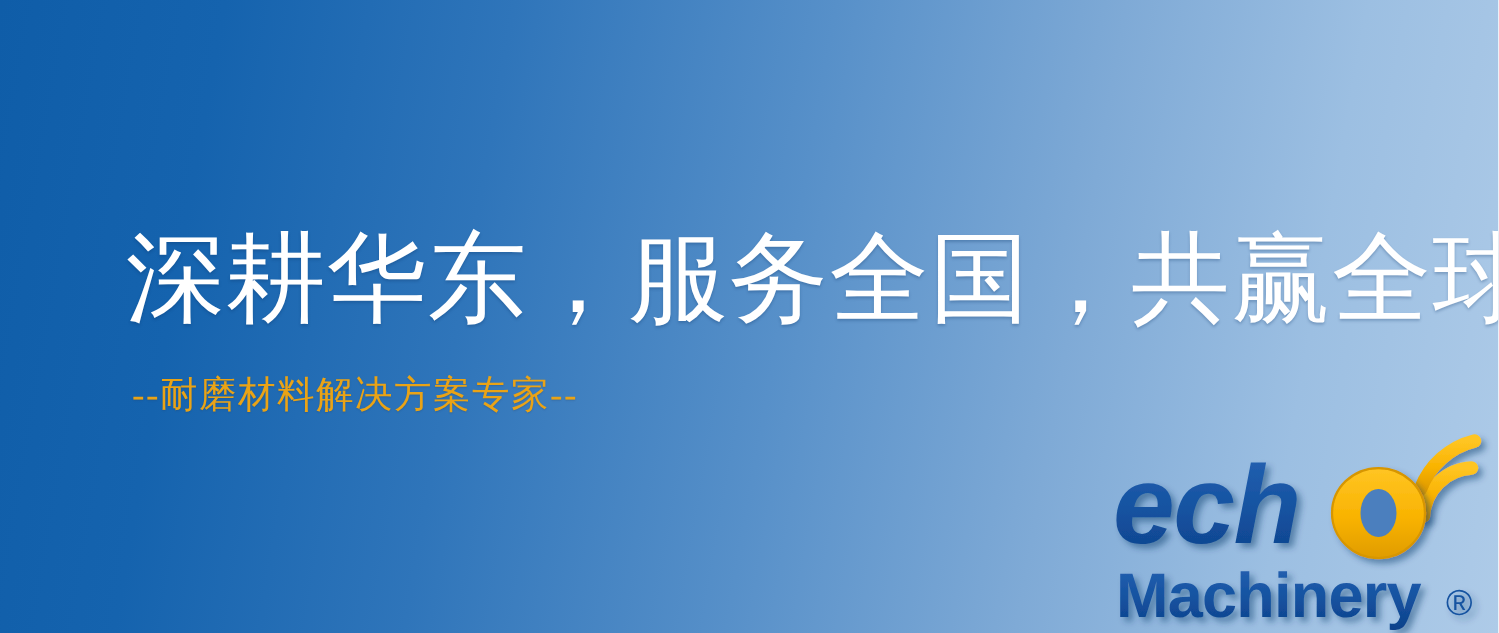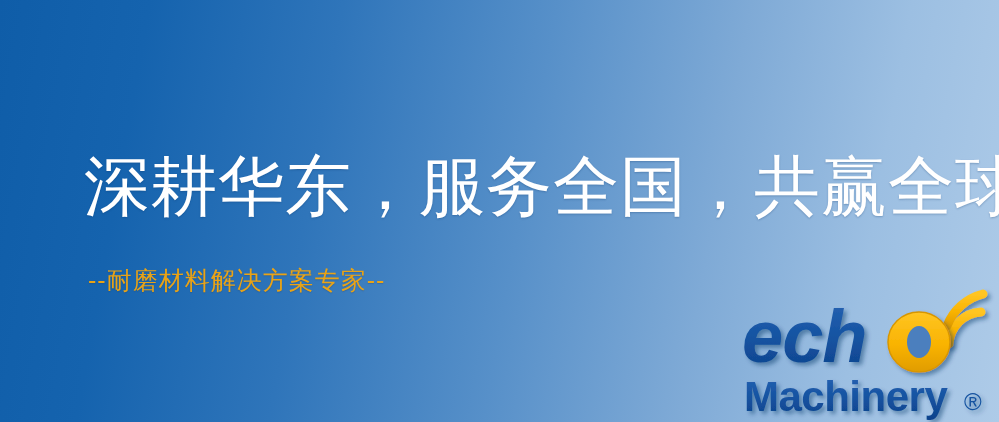--- a/index.html
+++ b/index.html
@@ -35,22 +35,22 @@
     letter-spacing: 1px;
     color: #ffffff;
     white-space: nowrap;
     text-shadow: 0 1px 2px rgba(10,50,100,0.28);
   }
 
   
   .subtitle {
     position: absolute;
     left: 88px;
-    top: 264px;
-    font-family: Liberation Sans, sans-serif;
+    top: 248px;
+    font-family: Liberation Serif, serif;
     font-size: 25px;
     line-height: 32px;
     letter-spacing: 1px;
     color: #e9a316;
     white-space: nowrap;
     text-shadow: 0 1px 1px rgba(40,60,90,0.25);
   }
 
   
   .logo {

